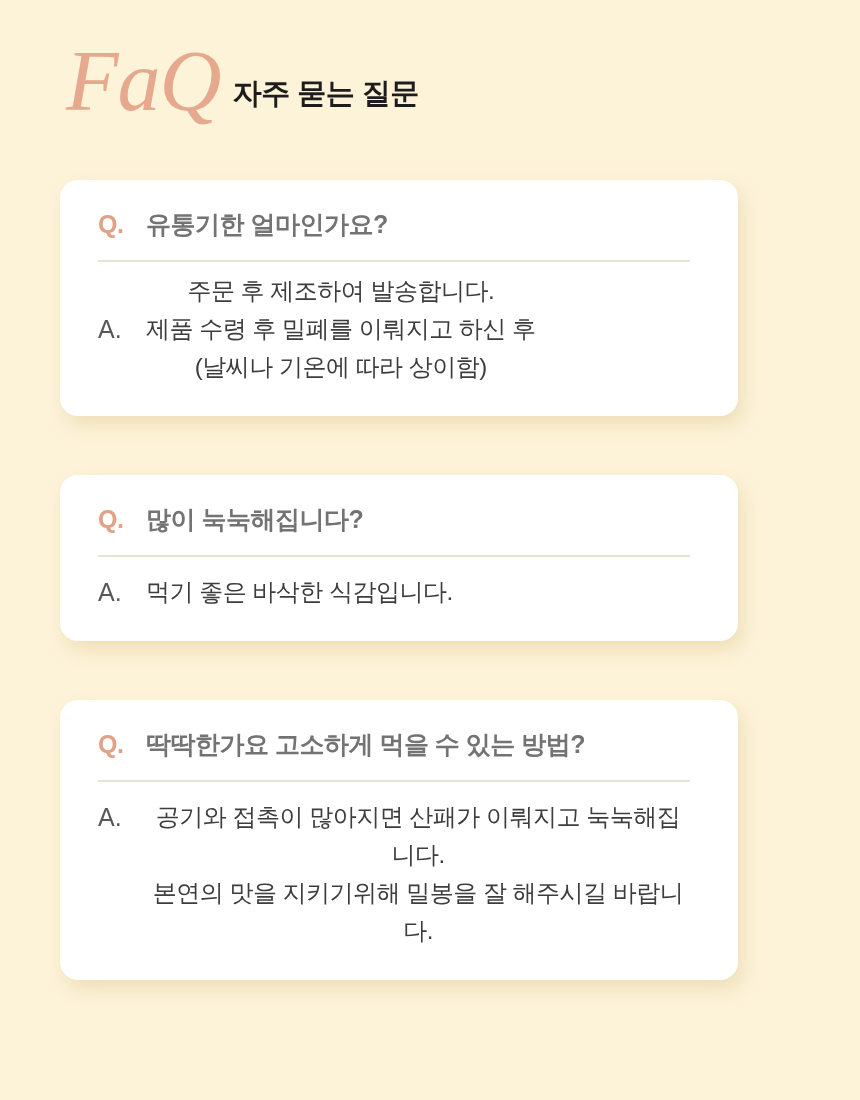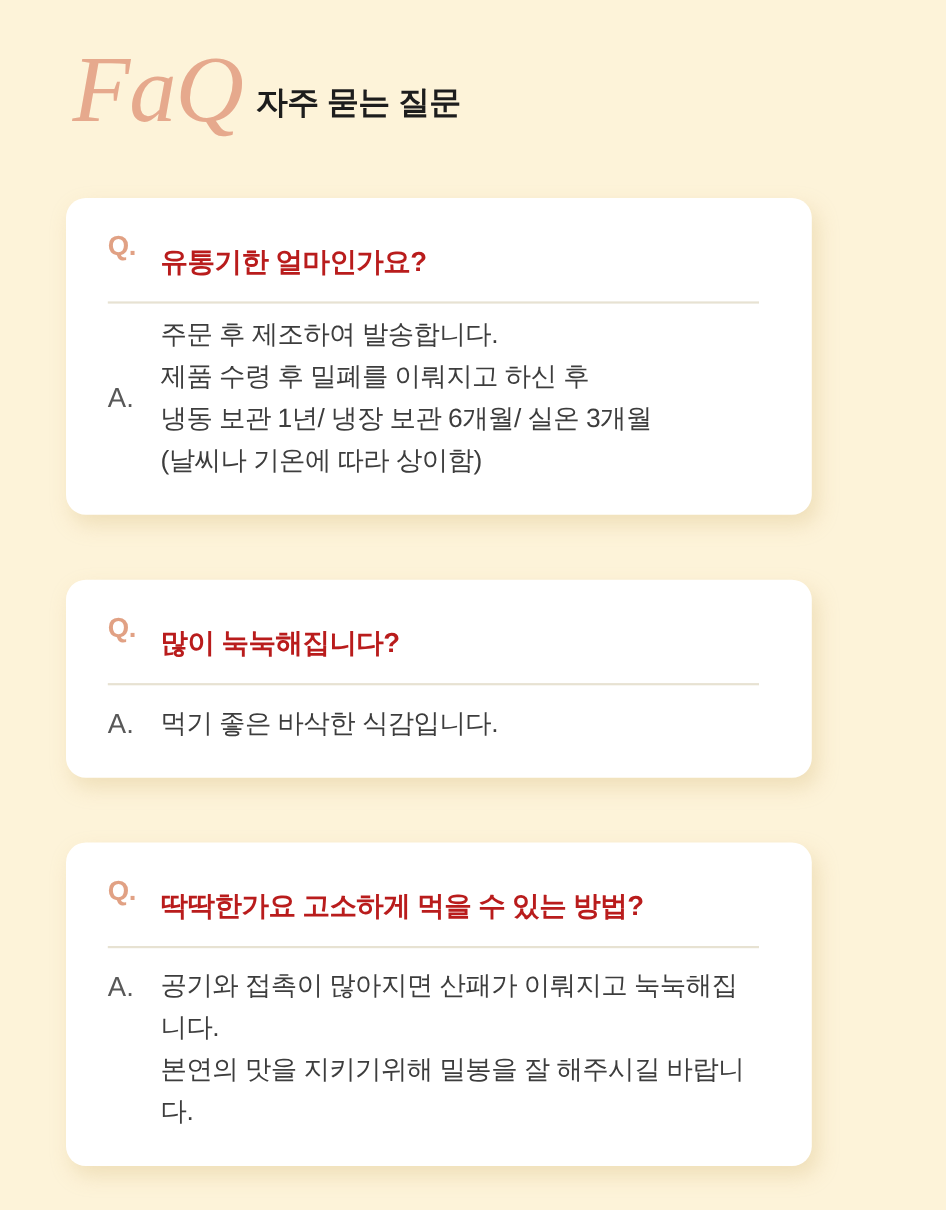--- a/index.html
+++ b/index.html
@@ -67,22 +67,21 @@
     font-size: 25px;
     font-weight: 700;
     line-height: 36px;
     letter-spacing: -0.5px;
   }
   .q-label {
     color: #E1A184;
     min-width: 36px;
   }
   .q-text {
-    color: #b91c1c;
-    margin-top: 14px;
+    color: #737373;
   }
   .divider {
     height: 2px;
     background: #E7E2D2;
     margin-top: 18px;
   }
   .a-row {
     display: flex;
     align-items: flex-start;
     gap: 12px;
@@ -97,21 +96,21 @@
     color: #585858;
     min-width: 36px;
     line-height: 38px;
   }
   .a-text {
     font-size: 24px;
     color: #3D3D3D;
     line-height: 38px;
     letter-spacing: -0.5px;
   }
-  .a-line { min-height: 38px; }
+  .a-line { min-height: 38px; text-align: center; }
 </style>
 </head>
 <body>
 
 <div class="page">
 
   <div class="header">
     <div class="logo">FaQ</div>
     <div class="subtitle">자주 묻는 질문</div>
   </div>
@@ -122,21 +121,20 @@
       <div class="q-row">
         <span class="q-label">Q.</span>
         <span class="q-text">유통기한 얼마인가요?</span>
       </div>
       <div class="divider"></div>
       <div class="a-row centered">
         <span class="a-label">A.</span>
         <div class="a-text">
           <div class="a-line">주문 후 제조하여 발송합니다.</div>
           <div class="a-line">제품 수령 후 밀폐를 이뤄지고 하신 후</div>
-          <div class="a-line">냉동 보관 1년/ 냉장 보관 6개월/ 실온 3개월</div>
           <div class="a-line">(날씨나 기온에 따라 상이함)</div>
         </div>
       </div>
     </div>
 
     <div class="card">
       <div class="q-row">
         <span class="q-label">Q.</span>
         <span class="q-text">많이 눅눅해집니다?</span>
       </div>

